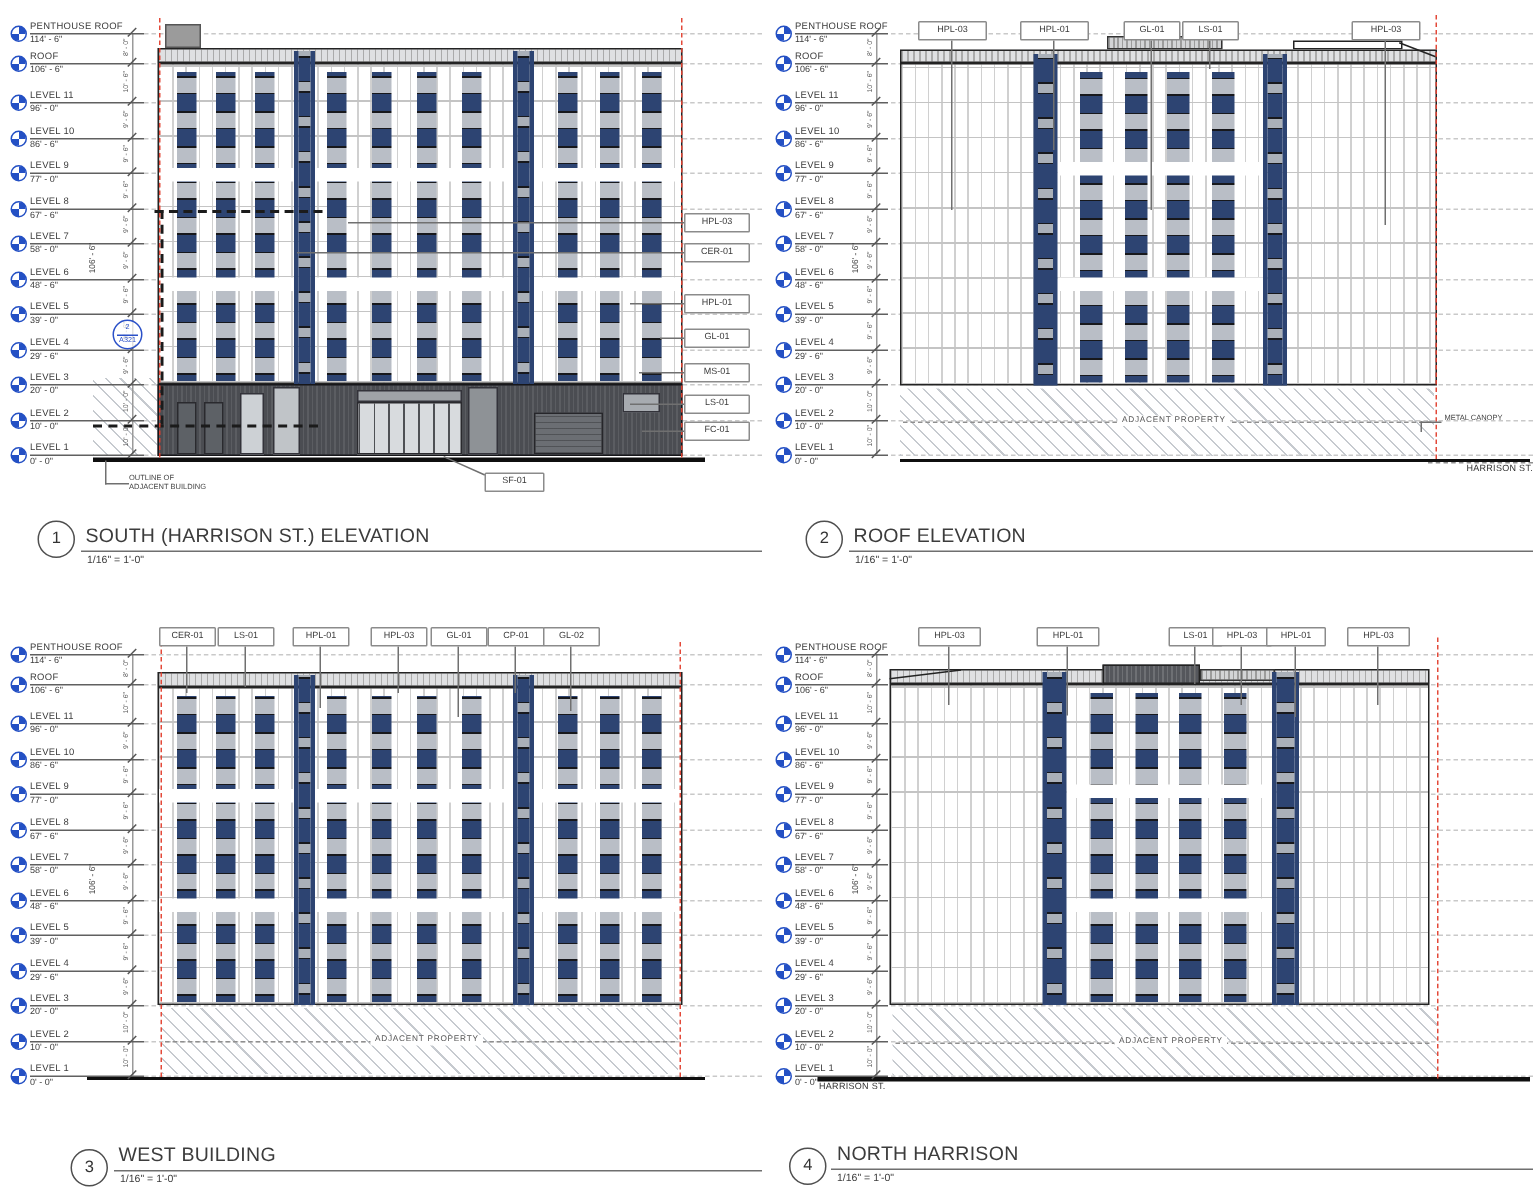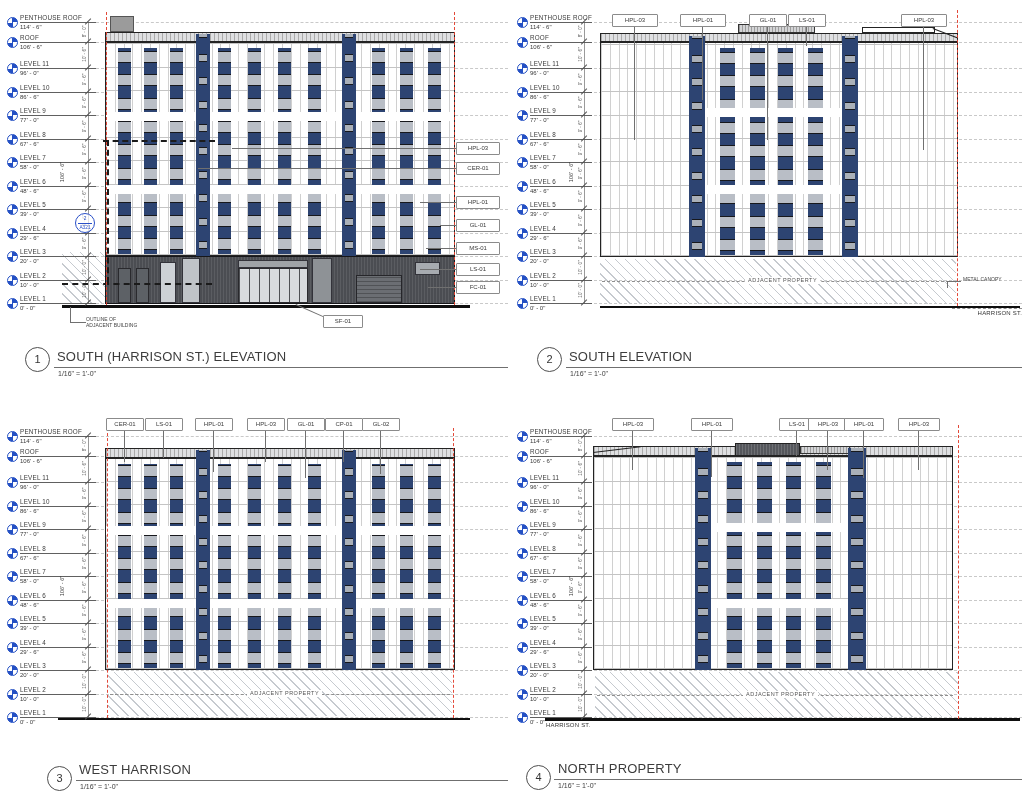--- a/index.html
+++ b/index.html
@@ -122,21 +122,21 @@
 
   <div class="note" style="left:963px;top:276px;width:58px">METAL CANOPY</div>
   <div class="ldh" style="left:947px;top:281px;width:14px"></div>
   <div class="ldv" style="left:947px;top:281px;height:7px"></div>
   <div class="prop-line" style="left:952px;top:308px;width:70px"></div>
   <div class="street" style="left:958px;top:310px;width:64px;text-align:right">HARRISON ST.</div>
   <div class="prop-line" style="left:602px;top:281px;width:352px"></div>
   <div class="prop-label" style="left:745px;top:277px">ADJACENT PROPERTY</div>
 
   <div class="title-num" style="left:537px;top:347px">2</div>
-  <div class="title-text" style="left:569px;top:349px">SOUTH ELEVATION</div>
+  <div class="title-text" style="left:569px;top:349px">ROOF ELEVATION</div>
   <div class="title-line" style="left:566px;top:367px;width:456px"></div>
   <div class="title-scale" style="left:570px;top:370px">1/16" = 1'-0"</div>
 
   <div class="tag" style="left:106px;top:418px;width:36px">CER-01</div>
   <div class="tag" style="left:145px;top:418px;width:36px">LS-01</div>
   <div class="tag" style="left:195px;top:418px;width:36px">HPL-01</div>
   <div class="tag" style="left:247px;top:418px;width:36px">HPL-03</div>
   <div class="tag" style="left:287px;top:418px;width:36px">GL-01</div>
   <div class="tag" style="left:325px;top:418px;width:36px">CP-01</div>
   <div class="tag" style="left:362px;top:418px;width:36px">GL-02</div>
@@ -145,21 +145,21 @@
   <div class="ldv" style="left:213px;top:431px;height:41px"></div>
   <div class="ldv" style="left:265px;top:431px;height:31px"></div>
   <div class="ldv" style="left:305px;top:431px;height:47px"></div>
   <div class="ldv" style="left:343px;top:431px;height:31px"></div>
   <div class="ldv" style="left:380px;top:431px;height:43px"></div>
 
   <div class="prop-line" style="left:110px;top:694px;width:340px"></div>
   <div class="prop-label" style="left:247px;top:690px">ADJACENT PROPERTY</div>
 
   <div class="title-num" style="left:47px;top:766px">3</div>
-  <div class="title-text" style="left:79px;top:762px">WEST HARRISON</div>
+  <div class="title-text" style="left:79px;top:762px">WEST BUILDING</div>
   <div class="title-line" style="left:76px;top:780px;width:432px"></div>
   <div class="title-scale" style="left:80px;top:783px">1/16" = 1'-0"</div>
 
   <div class="tag" style="left:612px;top:418px;width:40px">HPL-03</div>
   <div class="tag" style="left:691px;top:418px;width:40px">HPL-01</div>
   <div class="tag" style="left:779px;top:418px;width:34px">LS-01</div>
   <div class="tag" style="left:808px;top:418px;width:38px">HPL-03</div>
   <div class="tag" style="left:844px;top:418px;width:38px">HPL-01</div>
   <div class="tag" style="left:898px;top:418px;width:40px">HPL-03</div>
   <div class="ldv" style="left:632px;top:431px;height:39px"></div>
@@ -167,21 +167,21 @@
   <div class="ldv" style="left:796px;top:431px;height:25px"></div>
   <div class="ldv" style="left:827px;top:431px;height:39px"></div>
   <div class="ldv" style="left:863px;top:431px;height:47px"></div>
   <div class="ldv" style="left:918px;top:431px;height:39px"></div>
 
   <div class="prop-line" style="left:597px;top:695px;width:356px"></div>
   <div class="prop-label" style="left:743px;top:691px">ADJACENT PROPERTY</div>
   <div class="street" style="left:546px;top:722px;width:52px">HARRISON ST.</div>
 
   <div class="title-num" style="left:526px;top:765px">4</div>
-  <div class="title-text" style="left:558px;top:761px">NORTH PROPERTY</div>
+  <div class="title-text" style="left:558px;top:761px">NORTH HARRISON</div>
   <div class="title-line" style="left:554px;top:779px;width:468px"></div>
   <div class="title-scale" style="left:558px;top:782px">1/16" = 1'-0"</div>
 
 <div class="lvl-line" style="left: 96px; top: 22px; width: 412px;"></div>
     <div class="lvl-line" style="left: 96px; top: 42px; width: 412px;"></div>
     <div class="lvl-line" style="left: 96px; top: 68px; width: 412px;"></div>
     <div class="lvl-line" style="left: 96px; top: 91.5px; width: 412px;"></div>
     <div class="lvl-line" style="left: 96px; top: 115px; width: 412px;"></div>
     <div class="lvl-line" style="left: 96px; top: 138.5px; width: 412px;"></div>
     <div class="lvl-line" style="left: 96px; top: 162px; width: 412px;"></div>

